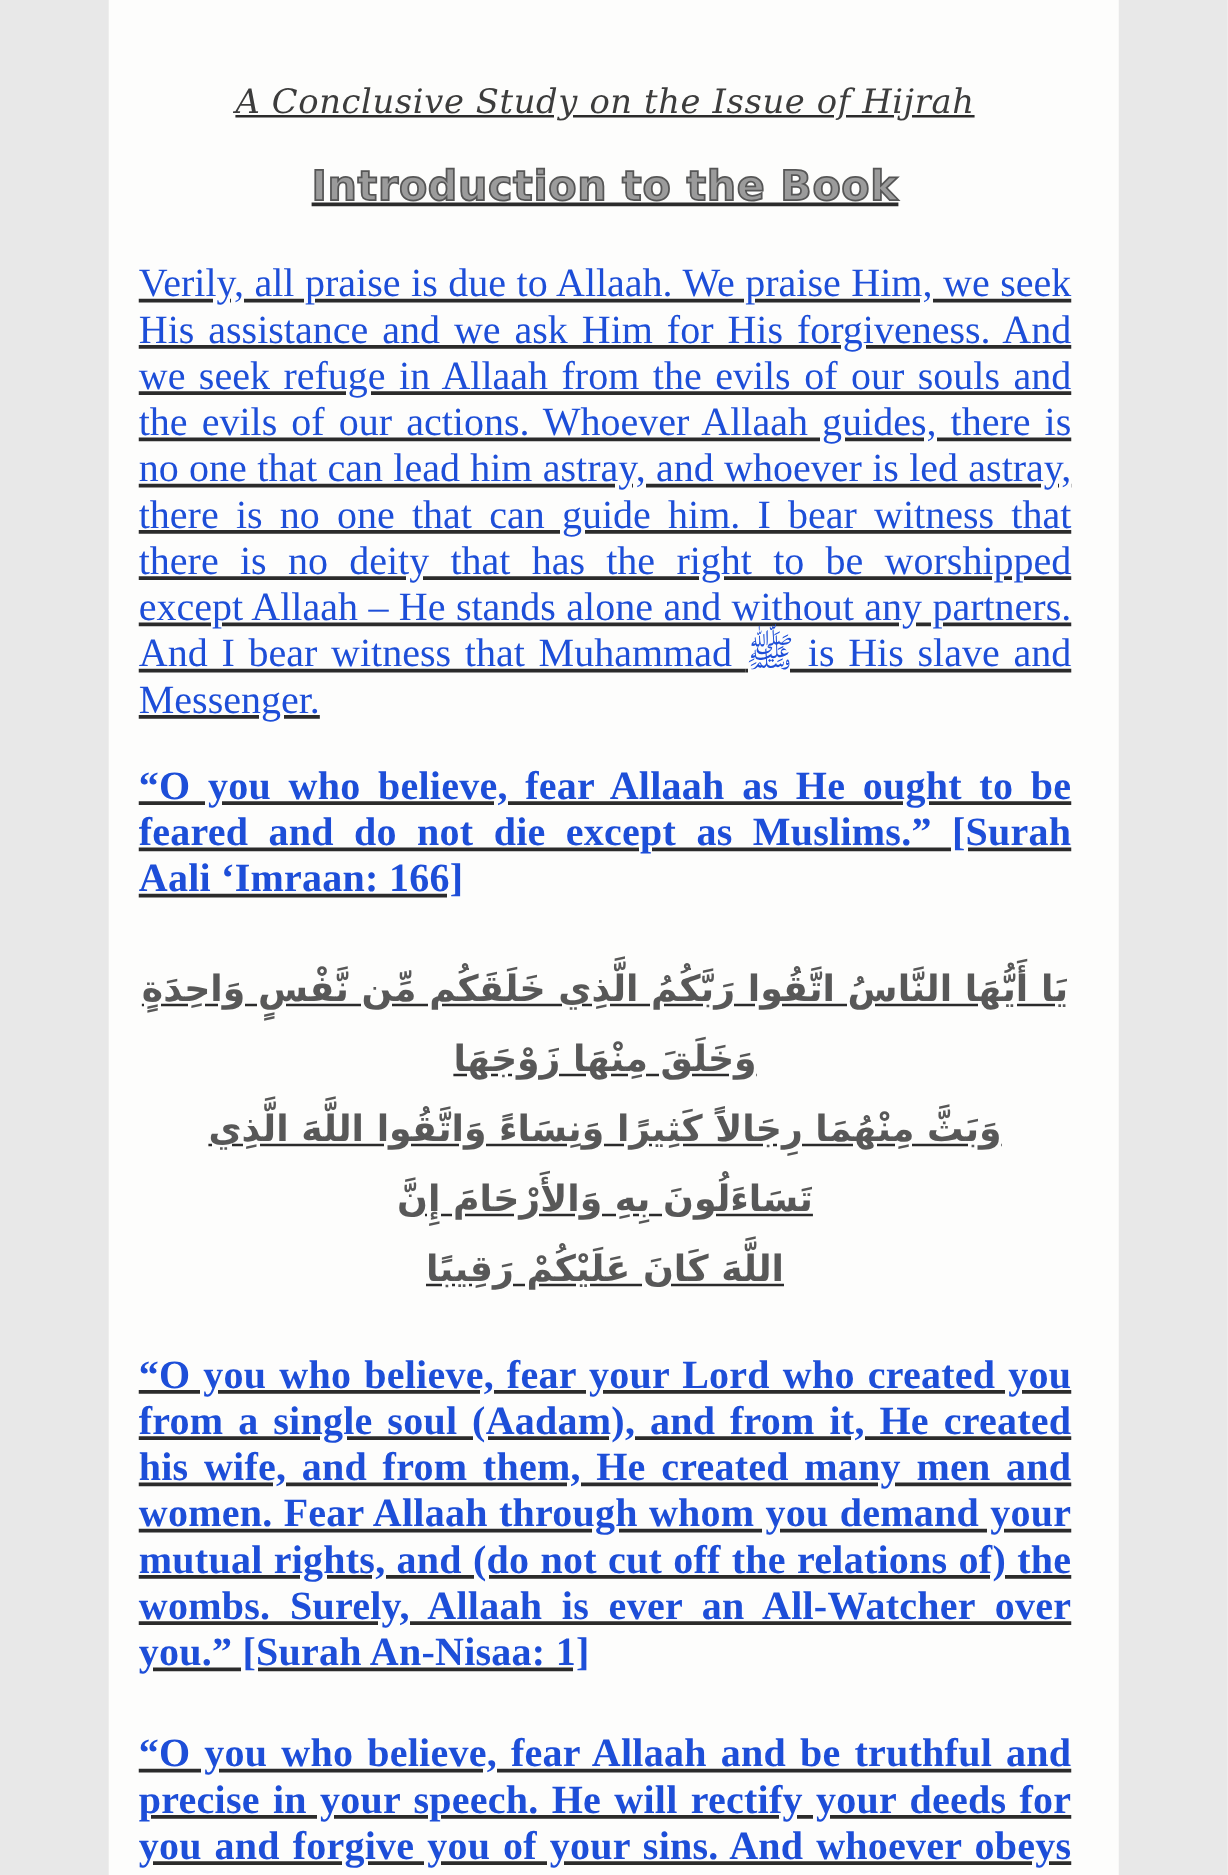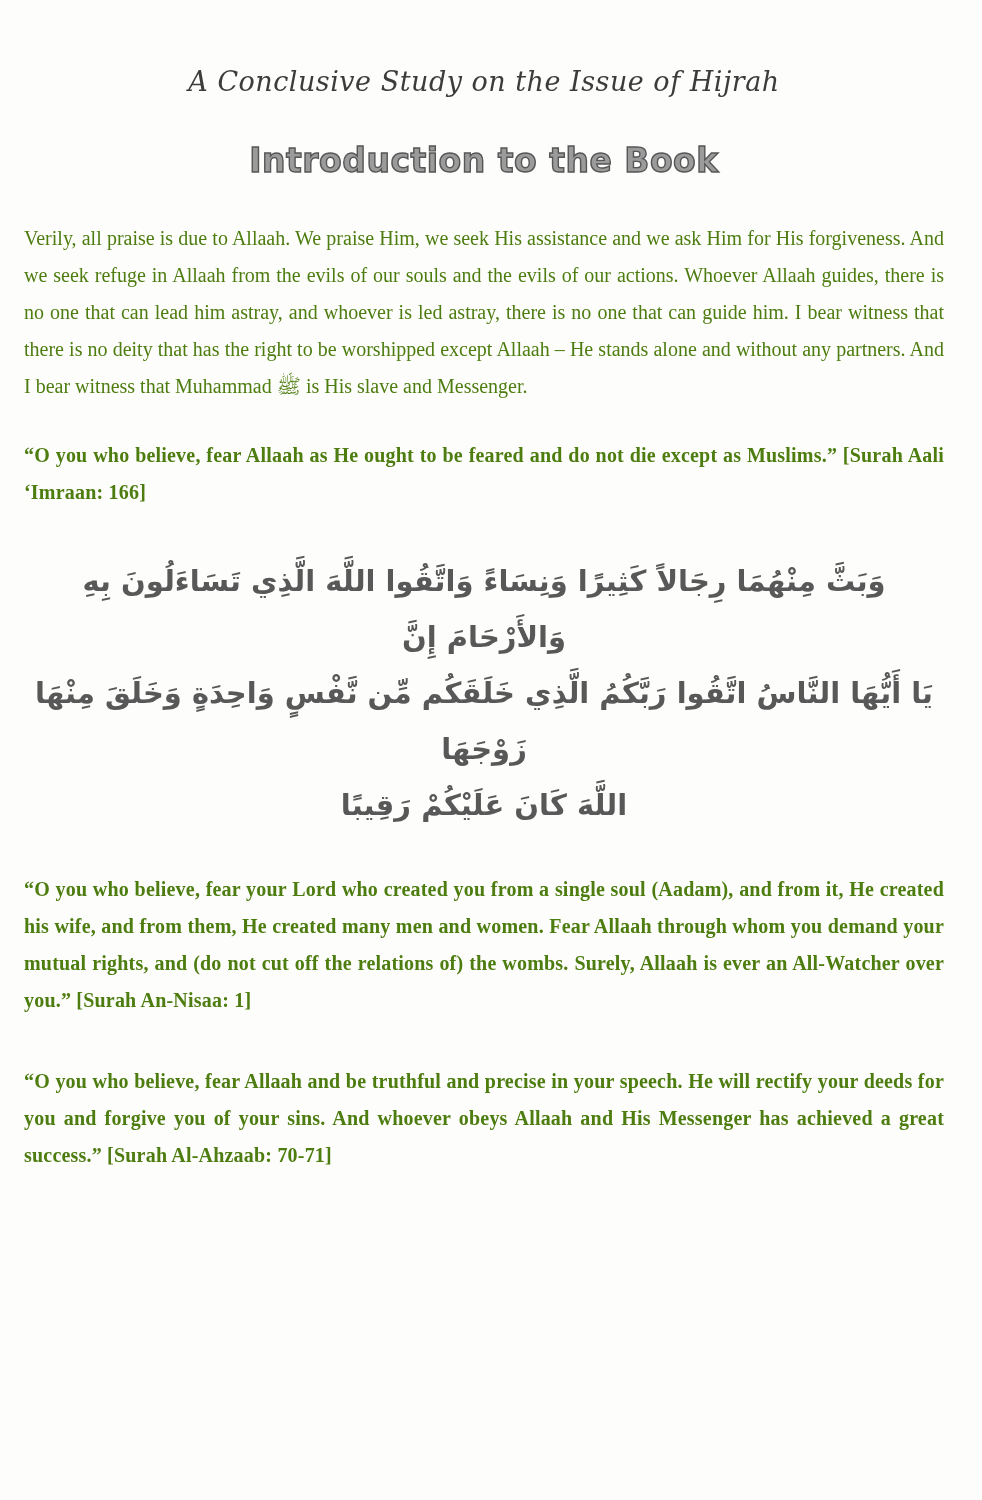--- a/index.html
+++ b/index.html
@@ -2,55 +2,56 @@
 <html><head>
 <meta charset="utf-8">
 <style>
   html, body {
     margin: 0;
     padding: 0;
     background: #e8e8e8;
   }
   .page {
     position: relative;
-    width: 982px;
+    width: 808px;
     height: 1500px;
     margin: 0 auto;
     background: #fdfdfc;
     overflow: hidden;
     box-sizing: border-box;
     padding: 0 38px 0 24px;
     font-family: "Liberation Serif", serif;
     color: #2b2b2b;
+    text-decoration: underline;
   }
   .running-header {
     margin-top: 66px;
     text-align: center;
     font-family: "DejaVu Serif", serif;
     font-style: italic;
     font-size: 27px;
     color: #3c3c3c;
     letter-spacing: 0.5px;
   }
   .book-title {
-    margin-top: 44px;
+    margin-top: 32px;
     text-align: center;
     font-family: "DejaVu Sans", sans-serif;
     font-weight: 700;
     font-size: 33px;
     color: #9b9b9b;
     -webkit-text-stroke: 1.4px #565656;
     letter-spacing: 0.5px;
   }
   .para {
     margin-top: 38px;
-    font-size: 20px;
+    font-size: 32px;
     line-height: 37px;
     text-align: justify;
-    color: #4d7c0f;
+    color: #1d4ed8;
   }
   .para.opening { margin-top: 40px; }
   .translation {
     font-weight: 700;
     letter-spacing: 0.2px;
   }
   .arabic {
     direction: rtl;
     text-align: center;
     font-family: "DejaVu Sans", sans-serif;
@@ -75,22 +76,22 @@
   <div class="running-header">A Conclusive Study on the Issue of Hijrah</div>
 
   <div class="book-title">Introduction to the Book</div>
 
   <p class="para opening">Verily, all praise is due to Allaah. We praise Him, we seek His assistance and we ask Him for His forgiveness. And we seek refuge in Allaah from the evils of our souls and the evils of our actions. Whoever Allaah guides, there is no one that can lead him astray, and whoever is led astray, there is no one that can guide him. I bear witness that there is no deity that has the right to be worshipped except Allaah – He stands alone and without any partners. And I bear witness that Muhammad ﷺ is His slave and Messenger.</p>
 
 
   <p class="para translation trans-1">“O you who believe, fear Allaah as He ought to be feared and do not die except as Muslims.” [Surah Aali ‘Imraan: 166]</p>
 
   <div class="arabic arabic-2">
+    <span class="arabic-line">يَا أَيُّهَا النَّاسُ اتَّقُوا رَبَّكُمُ الَّذِي خَلَقَكُم مِّن نَّفْسٍ وَاحِدَةٍ وَخَلَقَ مِنْهَا زَوْجَهَا</span>
     <span class="arabic-line">وَبَثَّ مِنْهُمَا رِجَالاً كَثِيرًا وَنِسَاءً وَاتَّقُوا اللَّهَ الَّذِي تَسَاءَلُونَ بِهِ وَالأَرْحَامَ إِنَّ</span>
-    <span class="arabic-line">يَا أَيُّهَا النَّاسُ اتَّقُوا رَبَّكُمُ الَّذِي خَلَقَكُم مِّن نَّفْسٍ وَاحِدَةٍ وَخَلَقَ مِنْهَا زَوْجَهَا</span>
     <span class="arabic-line">اللَّهَ كَانَ عَلَيْكُمْ رَقِيبًا</span>
   </div>
 
   <p class="para translation trans-2">“O you who believe, fear your Lord who created you from a single soul (Aadam), and from it, He created his wife, and from them, He created many men and women. Fear Allaah through whom you demand your mutual rights, and (do not cut off the relations of) the wombs. Surely, Allaah is ever an All-Watcher over you.” [Surah An-Nisaa: 1]</p>
 
   <div class="arabic arabic-3">
   </div>
 
   <p class="para translation trans-3">“O you who believe, fear Allaah and be truthful and precise in your speech. He will rectify your deeds for you and forgive you of your sins. And whoever obeys Allaah and His Messenger has achieved a great success.” [Surah Al-Ahzaab: 70-71]</p>
 

